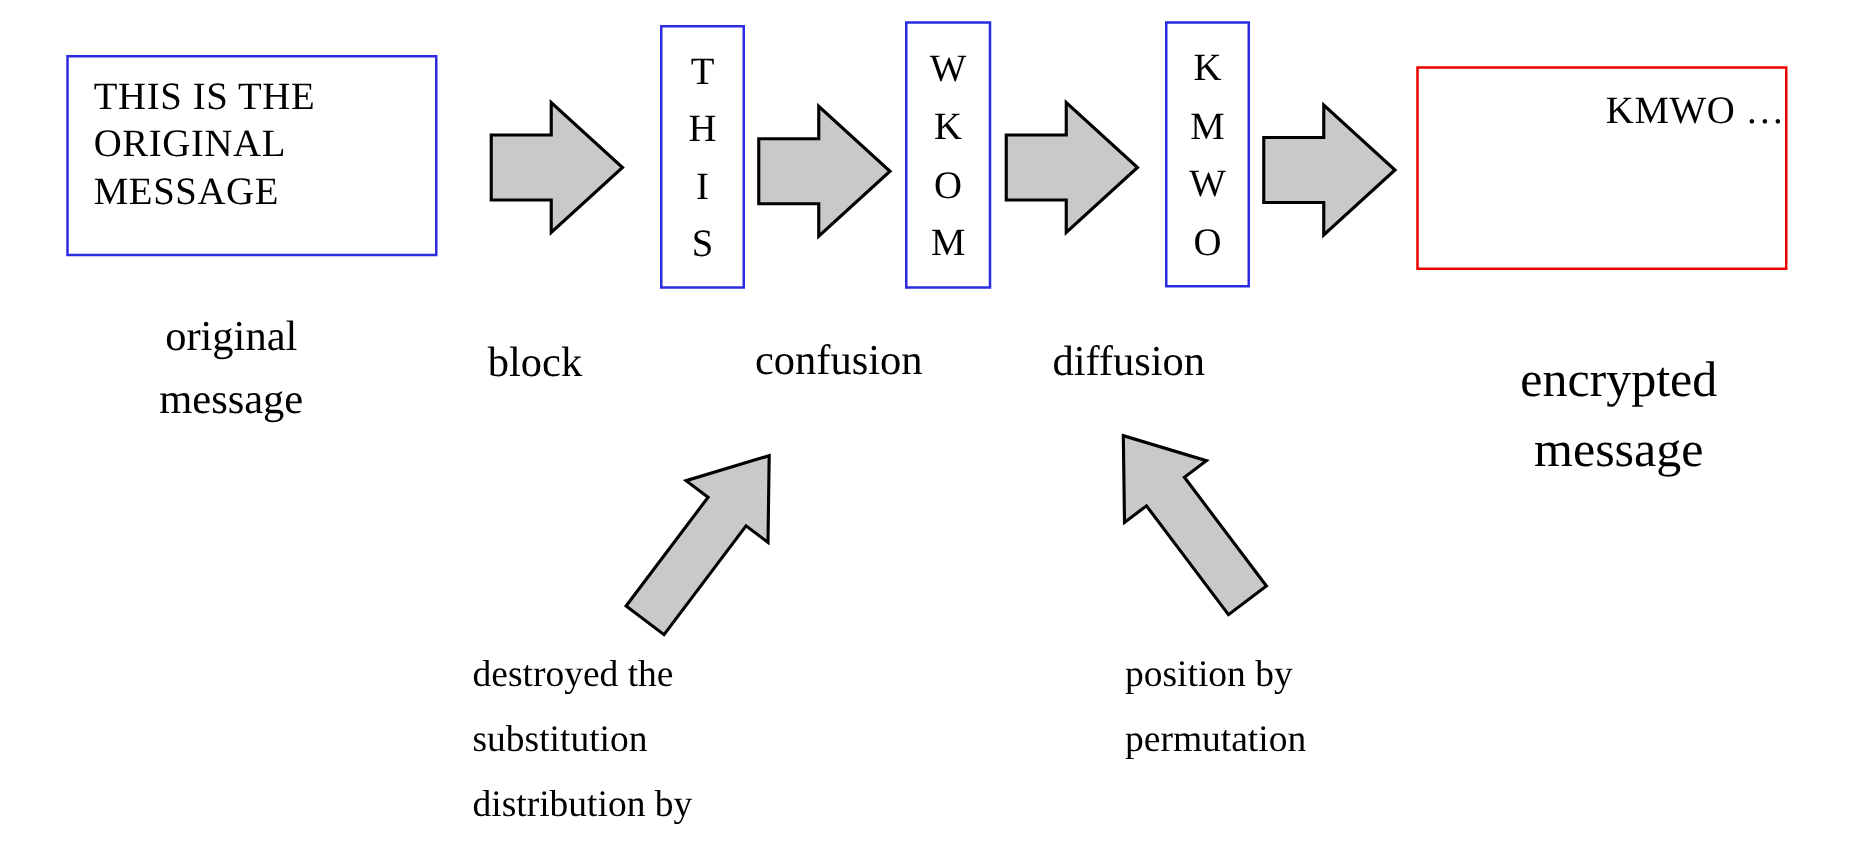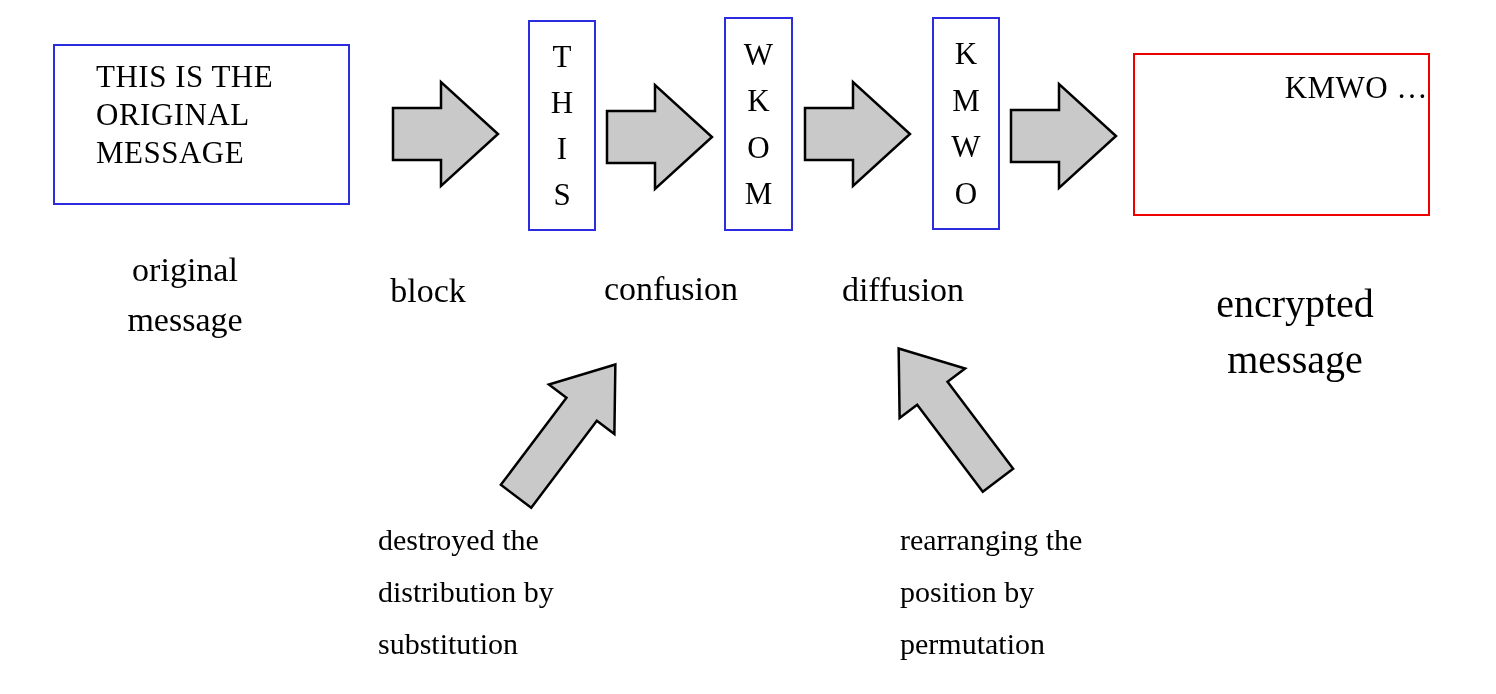--- a/index.html
+++ b/index.html
@@ -16,21 +16,21 @@
     color: #000000;
     overflow: hidden;
   }
   .abs { position: absolute; }
 
   
   .msg-box {
     box-sizing: border-box;
     background: #ffffff;
   }
-  .blue-border { border: 2px solid #2b2be0; padding-left: 21px; }
+  .blue-border { border: 2px solid #2b2be0; }
   .red-border  { border: 2px solid #ee0000; }
 
   .msg-box-text {
     font-size: 31px;
     line-height: 38px;
     padding: 12px 0 0 20px;
     letter-spacing: 0.5px;
   }
 
   
@@ -144,23 +144,22 @@
   <svg class="abs arrow-svg diag diag-left" style="left:480px; top:386px;" width="172" height="88" viewBox="0 0 172 88">
     <polygon points="3,25 112,25 112,3 168,44 112,85 112,63 3,63" fill="#c9c9c9" stroke="#000000" stroke-width="2.5"></polygon>
   </svg>
 
   <svg class="abs arrow-svg diag diag-right" style="left:862px; top:370px;" width="172" height="88" viewBox="0 0 172 88">
     <polygon points="3,25 112,25 112,3 168,44 112,85 112,63 3,63" fill="#c9c9c9" stroke="#000000" stroke-width="2.5"></polygon>
   </svg>
 
   <div class="abs annotation" style="left:378px; top:514px;">
     <div>destroyed the</div>
+    <div>substitution</div>
     <div>distribution by</div>
-    <div>substitution</div>
   </div>
 
   <div class="abs annotation" style="left:900px; top:514px;">
-    <div>rearranging the</div>
     <div>position by</div>
     <div>permutation</div>
   </div>
 
 </div>
 
 </body></html>

